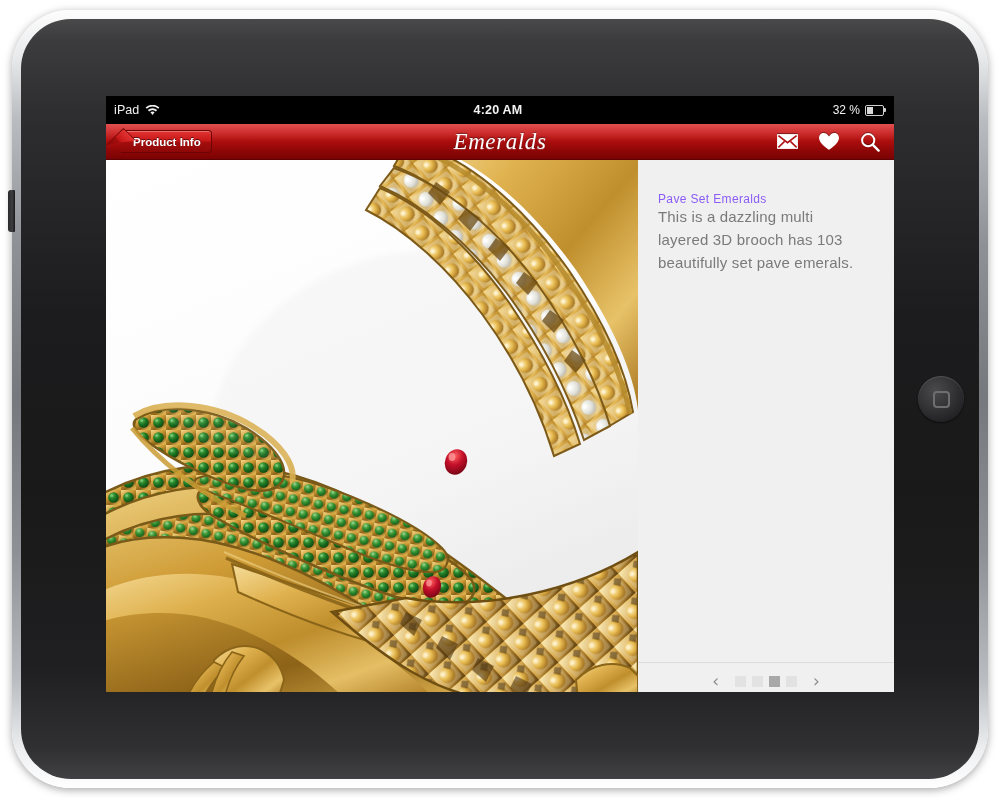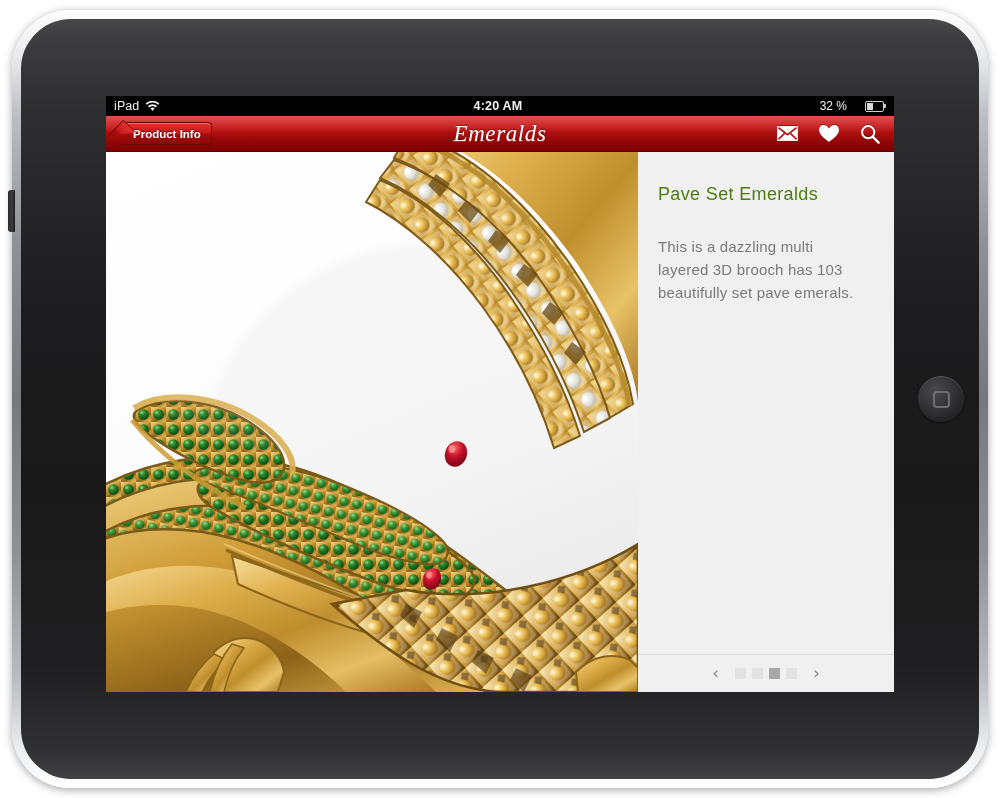--- a/index.html
+++ b/index.html
@@ -52,33 +52,33 @@
   }
 
   
   .screen {
     position:absolute; left:106px; top:96px; width:788px; height:596px;
     background:#ffffff; overflow:hidden;
   }
 
   
   .statusbar {
-    height:20px; background:#000; color:#f2f2f2;
+    height:28px; background:#000; color:#f2f2f2;
     display:flex; align-items:center; padding:0 8px; position:relative;
     font-size:12px;
   }
   .sb-left { display:flex; align-items:center; gap:6px; }
   .sb-device { font-size:12.5px; letter-spacing:.1px; }
   .wifi-icon { display:block; }
   .sb-time {
     position:absolute; left:0; right:4px; text-align:center;
     font-size:12.5px; font-weight:bold; letter-spacing:.2px;
   }
   .sb-right {
-    margin-left:auto; display:flex; align-items:center; gap:18px; position:relative; z-index:2;
+    margin-left:auto; display:flex; align-items:center; gap:5px; position:relative; z-index:2;
   }
   .sb-batt-text { font-size:12px; }
   .batt-icon { position:relative; width:21px; height:11px; }
   .batt-body {
     position:absolute; left:0; top:0; width:19px; height:11px;
     border:1px solid #cfcfcf; border-radius:2px;
   }
   .batt-fill {
     position:absolute; left:2px; top:2px; width:6px; height:7px; background:#d8d8d8;
   }
@@ -137,22 +137,22 @@
   .content { display:flex; height:540px; }
 
   .photo-pane {
     width:532px; height:540px; position:relative; overflow:hidden; background:#fff;
   }
   .info-pane {
     flex:1; background:#f0f0f0; position:relative; display:flex; flex-direction:column;
   }
   .info-body { padding:32px 26px 0 20px; }
   .info-title {
-    font-size:18px; color:#4d7c0f; font-weight:normal; letter-spacing:.35px;
-    margin-bottom:31px;
+    font-size:12px; color:#8b5cf6; font-weight:normal; letter-spacing:.35px;
+    margin-bottom:0;
   }
   .info-desc {
     font-size:15px; color:#7a7a7a; line-height:1.52; letter-spacing:.18px;
     max-width:200px;
   }
   .pager {
     margin-top:auto; height:38px; border-top:1px solid #dcdcdc;
     display:flex; align-items:center; justify-content:center; gap:12px;
   }
   .pg-arrow {

